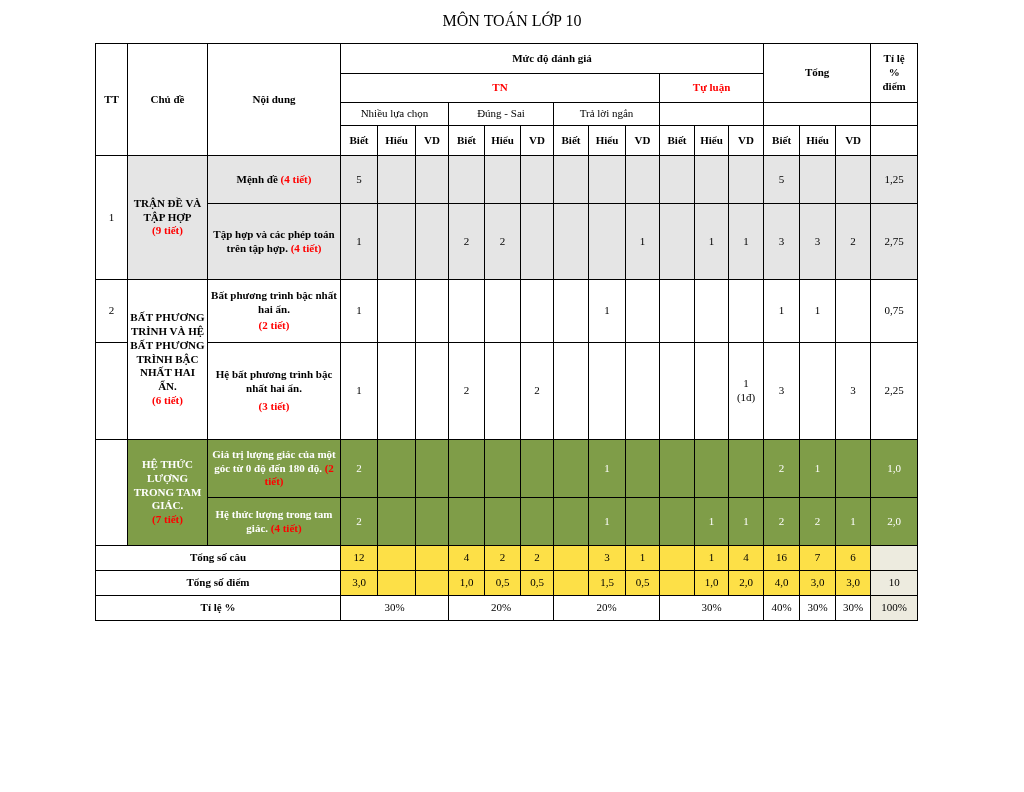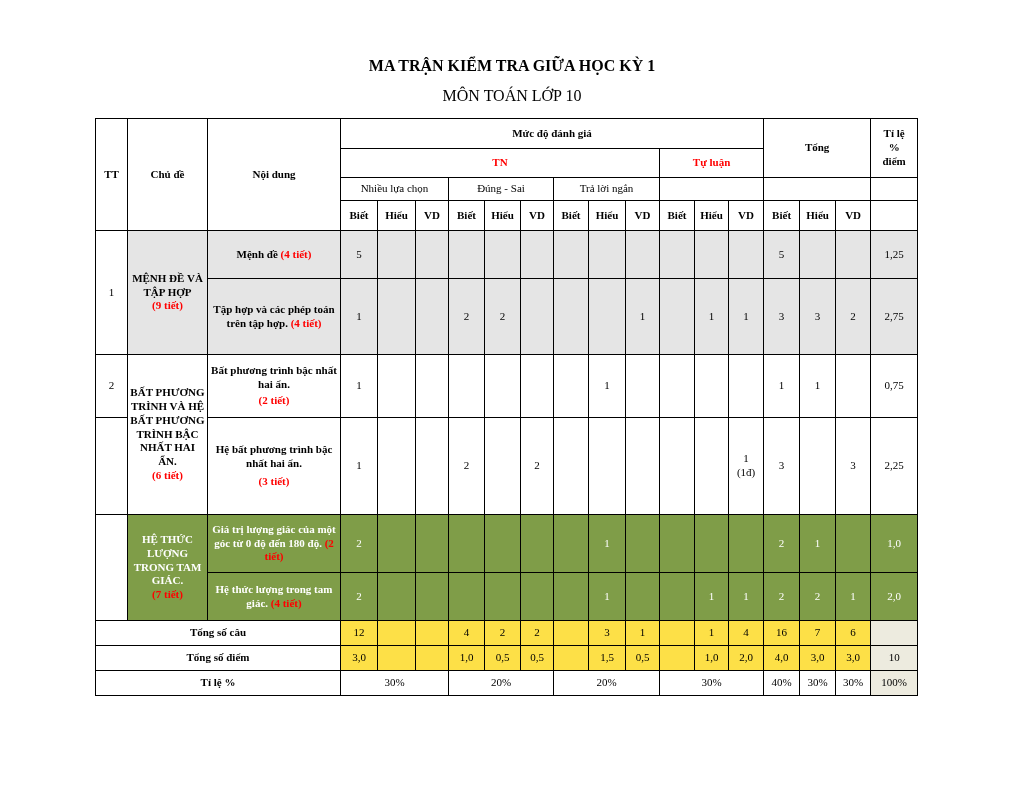--- a/index.html
+++ b/index.html
@@ -23,21 +23,20 @@
   .gap-sm{margin-top:3px}
   .gap-lg{margin-top:5px}
   tr.hA{height:30px} tr.hB{height:29px} tr.hC{height:23px} tr.hD{height:30px}
   tr.r1a{height:48px} tr.r1b{height:76px} tr.r2a{height:63px} tr.r2b{height:97px}
   tr.r3a{height:58px} tr.r3b{height:48px} tr.fr{height:25px}
 </style>
 </head>
 <body>
 
 <div class="page">
-  <div class="doc-title">MA TRẬN KIỂM TRA GIỮA HỌC KỲ 1</div>
   <div class="doc-subtitle">MÔN TOÁN LỚP 10</div>
 
   <table class="matrix">
     <colgroup>
       <col style="width:32px">
         <col style="width:80px">
         <col style="width:133px">
       <col style="width:37px">
         <col style="width:38px">
         <col style="width:33px">
@@ -94,21 +93,21 @@
       <td class="b">VD</td>
       <td class="b">Biết</td>
       <td class="b">Hiểu</td>
       <td class="b">VD</td>
       <td></td>
     </tr>
 
     <tr class="r1a">
       <td rowspan="2">1</td>
       <td rowspan="2" class="gray b">
-        <span class="blk">MỆNH ĐỀ VÀ TẬP HỢP</span>
+        <span class="blk">TRẬN ĐỀ VÀ TẬP HỢP</span>
         <span class="blk red">(9 tiết)</span>
       </td>
       <td class="gray b">
         <span>Mệnh đề</span>
         <span class="red">(4 tiết)</span>
       </td>
       <td class="gray">5</td>
       <td class="gray"></td>
       <td class="gray"></td>
       <td class="gray"></td>

